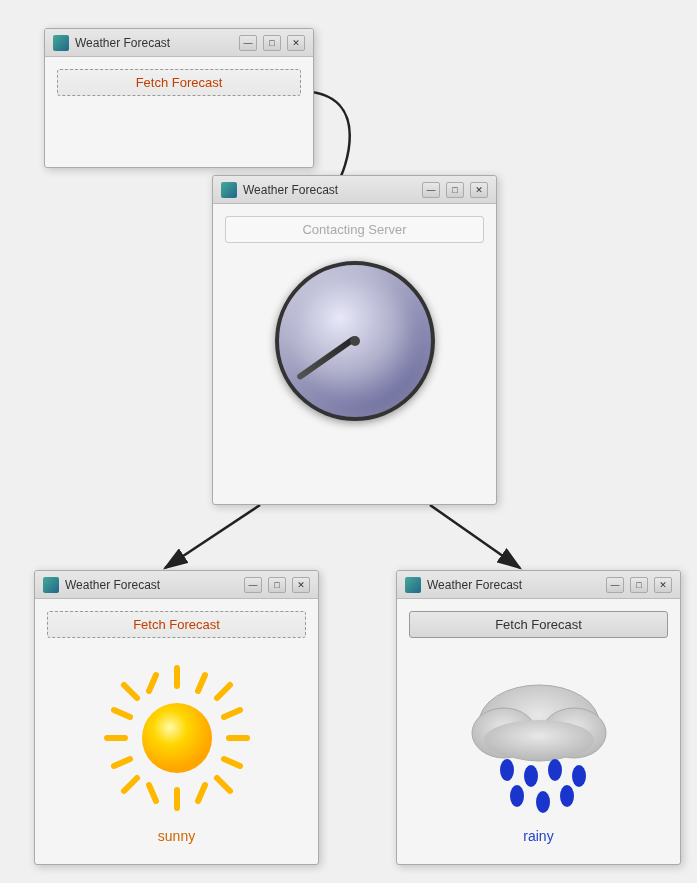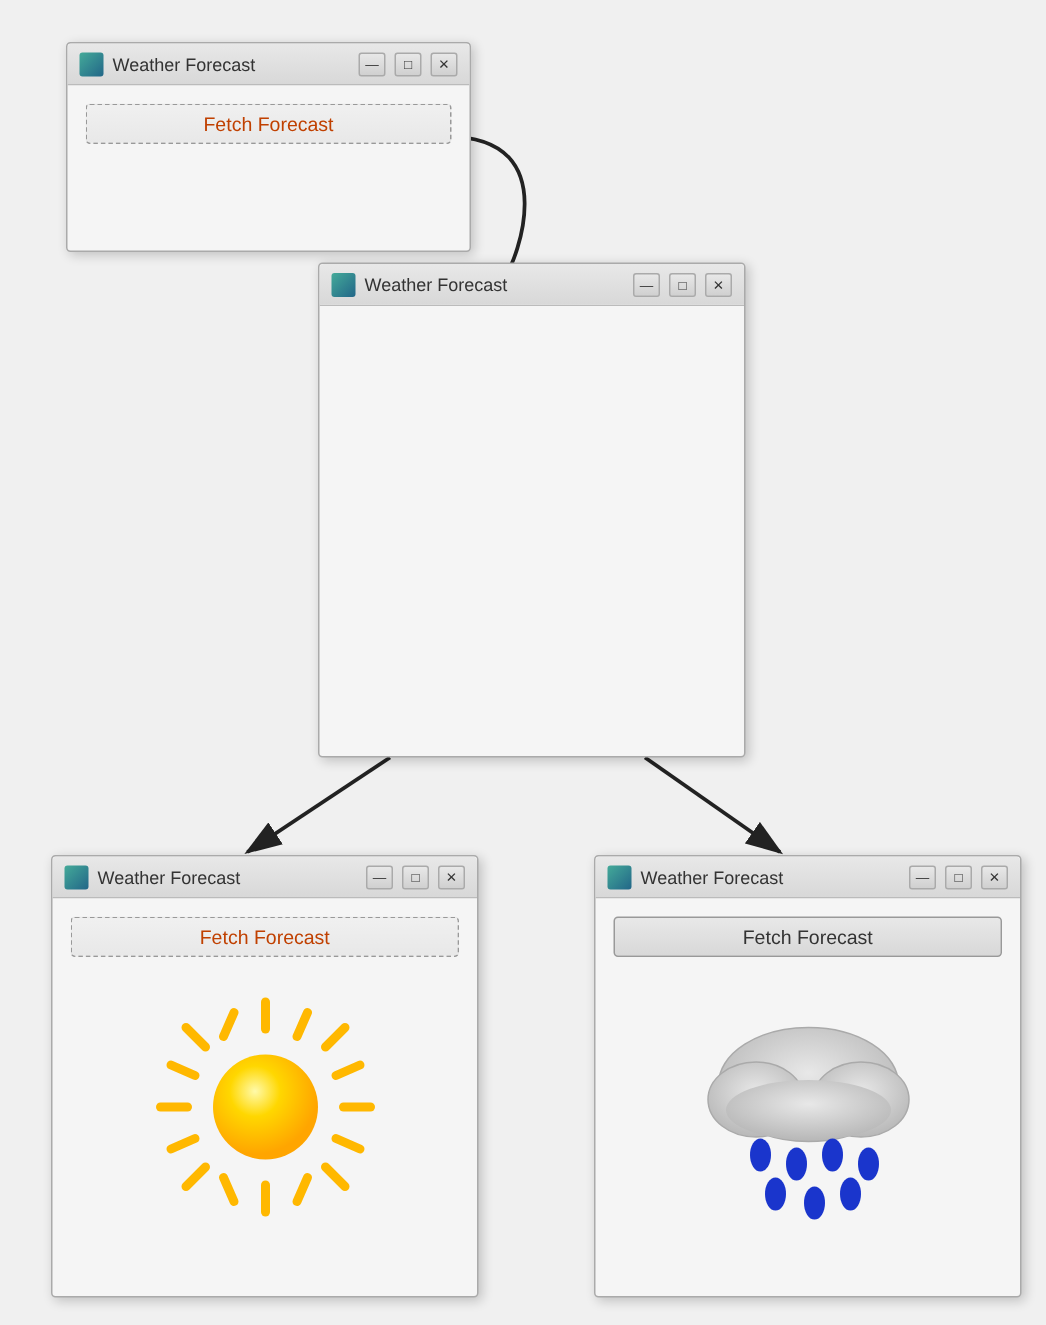--- a/index.html
+++ b/index.html
@@ -246,20 +246,29 @@
 <div class="window window-2">
   <div class="titlebar">
     <div class="titlebar-icon"></div>
     <span class="titlebar-title">Weather Forecast</span>
     <div class="titlebar-buttons">
       <div class="titlebar-btn">—</div>
       <div class="titlebar-btn">□</div>
       <div class="titlebar-btn">✕</div>
     </div>
   </div>
+  <div class="window-content">
+    <div class="server-input">Contacting Server</div>
+    <div class="spinner-container">
+      <div class="spinner-gauge">
+        <div class="spinner-needle"></div>
+        <div class="spinner-center"></div>
+      </div>
+    </div>
+  </div>
 </div>
 
 <div class="window window-3">
   <div class="titlebar">
     <div class="titlebar-icon"></div>
     <span class="titlebar-title">Weather Forecast</span>
     <div class="titlebar-buttons">
       <div class="titlebar-btn">—</div>
       <div class="titlebar-btn">□</div>
       <div class="titlebar-btn">✕</div>
@@ -294,20 +303,21 @@
         <circle cx="80" cy="80" r="35" fill="url(#sunGrad)"></circle>
         <defs>
           <radialGradient id="sunGrad" cx="40%" cy="35%" r="60%">
             <stop offset="0%" stop-color="#FFFAAA"></stop>
             <stop offset="40%" stop-color="#FFD700"></stop>
             <stop offset="100%" stop-color="#FFA500"></stop>
           </radialGradient>
         </defs>
       </svg>
     </div>
+    <div class="weather-label">sunny</div>
   </div>
 </div>
 
 <div class="window window-4">
   <div class="titlebar">
     <div class="titlebar-icon"></div>
     <span class="titlebar-title">Weather Forecast</span>
     <div class="titlebar-buttons">
       <div class="titlebar-btn">—</div>
       <div class="titlebar-btn">□</div>
@@ -337,14 +347,15 @@
           <ellipse cx="82" cy="118" rx="7" ry="11"></ellipse>
           <ellipse cx="106" cy="112" rx="7" ry="11"></ellipse>
           <ellipse cx="130" cy="118" rx="7" ry="11"></ellipse>
 
           <ellipse cx="68" cy="138" rx="7" ry="11"></ellipse>
           <ellipse cx="94" cy="144" rx="7" ry="11"></ellipse>
           <ellipse cx="118" cy="138" rx="7" ry="11"></ellipse>
         </g>
       </svg>
     </div>
+    <div class="weather-label rainy">rainy</div>
   </div>
 </div>
 
 </body></html>

